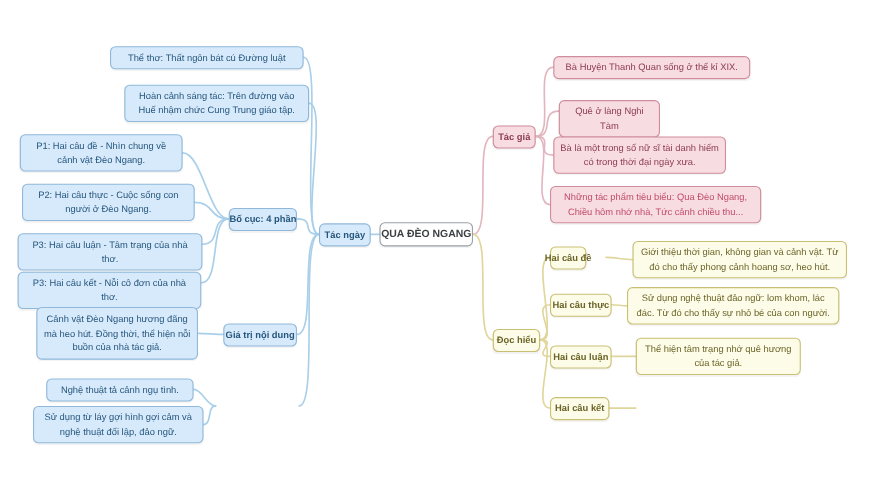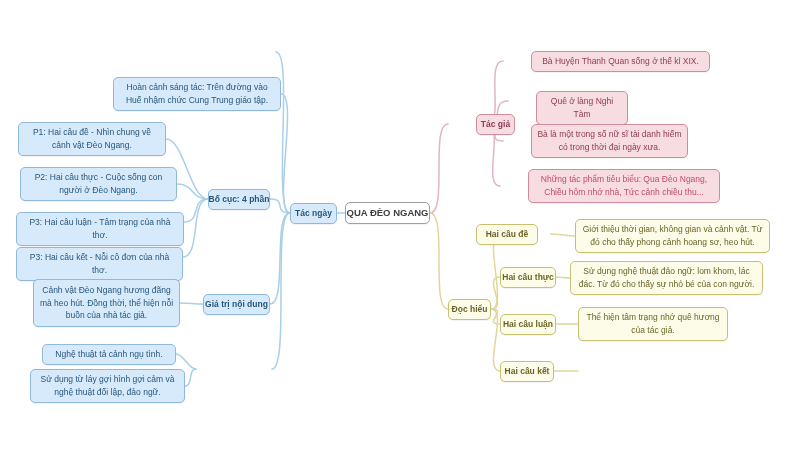--- a/index.html
+++ b/index.html
@@ -6,21 +6,21 @@
   html,body { background:#ffffff; font-family:"Liberation Sans", sans-serif; }
   .canvas { position:relative; width:800px; height:450px; background:#ffffff; overflow:hidden; }
   svg.links { position:absolute; left:0; top:0; width:800px; height:450px; }
   .node {
     position:absolute; border-radius:5px; font-size:8.5px; line-height:1.5;
     padding:3px 5px; text-align:center; display:flex; align-items:center; justify-content:center;
     box-shadow:0 1px 1px rgba(0,0,0,0.05);
   }
   .lbl { font-weight:bold; white-space:nowrap; }
   .blue   { background:#d7eafb; border:1px solid #8fb8da; color:#26567d; }
-  .pink   { background:#f7dce2; border:1px solid #cf8c9b; color:#8e3c50;margin-left:28px; }
+  .pink   { background:#f7dce2; border:1px solid #cf8c9b; color:#8e3c50; }
   .accent { color:#c24d68; }
   .yellow { background:#fdfce9; border:1px solid #c9bf72; color:#6b6426; }
   .root   { background:#ffffff; border:1px solid #9aa0a6; color:#3c4043; font-size:9.5px; font-weight:bold; white-space:nowrap; }
 </style>
 </head>
 <body>
 
 <div class="canvas">
 
   <svg class="links" viewBox="0 0 800 450">
@@ -56,20 +56,21 @@
       <path d="M556,277 C561,277 565,278 570,278"></path>
       <path d="M556,324 C564,324 570,324 578,324"></path>
       <path d="M554,371 C562,371 570,371 578,371"></path>
     </g>
   </svg>
 
   <div class="node root" style="left:345px;top:202px;width:85px;min-height:22px">QUA ĐÈO NGANG</div>
 
   <div class="node blue lbl" style="left:290px;top:203px;width:47px;min-height:20px">Tác ngày</div>
 
+  <div class="node blue" style="left:100px;top:42px;width:176px;min-height:20px">Thể thơ: Thất ngôn bát cú Đường luật</div>
 
   <div class="node blue" style="left:113px;top:77px;width:168px;min-height:34px">Hoàn cảnh sáng tác: Trên đường vào Huế nhậm chức Cung Trung giáo tập.</div>
 
   <div class="node blue lbl" style="left:208px;top:189px;width:62px;min-height:20px">Bố cục: 4 phần</div>
 
   <div class="node blue" style="left:18px;top:122px;width:148px;min-height:34px">P1: Hai câu đề - Nhìn chung về cảnh vật Đèo Ngang.</div>
 
   <div class="node blue" style="left:20px;top:167px;width:157px;min-height:34px">P2: Hai câu thực - Cuộc sống con người ở Đèo Ngang.</div>
 
   <div class="node blue" style="left:16px;top:212px;width:168px;min-height:20px">P3: Hai câu luận - Tâm trạng của nhà thơ.</div>
@@ -90,21 +91,21 @@
   <div class="node pink" style="left:503px;top:51px;width:179px;min-height:20px">Bà Huyện Thanh Quan sống ở thế kỉ XIX.</div>
 
   <div class="node pink" style="left:508px;top:91px;width:92px;min-height:20px">Quê ở làng Nghi Tàm</div>
 
   <div class="node pink" style="left:503px;top:124px;width:157px;min-height:34px">Bà là một trong số nữ sĩ tài danh hiếm có trong thời đại ngày xưa.</div>
 
   <div class="node pink accent" style="left:500px;top:169px;width:192px;min-height:34px">Những tác phẩm tiêu biểu: Qua Đèo Ngang, Chiều hôm nhớ nhà, Tức cảnh chiều thu...</div>
 
   <div class="node yellow lbl" style="left:448px;top:299px;width:43px;min-height:20px">Đọc hiểu</div>
 
-  <div class="node yellow lbl" style="left:476px;top:224px;width:62px;min-height:20px">Hai câu đề</div>
+  <div class="node yellow lbl" style="left:500px;top:224px;width:33px;min-height:20px">Hai câu đề</div>
 
   <div class="node yellow" style="left:575px;top:219px;width:195px;min-height:34px">Giới thiệu thời gian, không gian và cảnh vật. Từ đó cho thấy phong cảnh hoang sơ, heo hút.</div>
 
   <div class="node yellow lbl" style="left:500px;top:267px;width:56px;min-height:20px">Hai câu thực</div>
 
   <div class="node yellow" style="left:570px;top:261px;width:193px;min-height:34px">Sử dụng nghệ thuật đảo ngữ: lom khom, lác đác. Từ đó cho thấy sự nhỏ bé của con người.</div>
 
   <div class="node yellow lbl" style="left:500px;top:314px;width:56px;min-height:20px">Hai câu luận</div>
 
   <div class="node yellow" style="left:578px;top:307px;width:150px;min-height:34px">Thể hiện tâm trạng nhớ quê hương của tác giả.</div>

